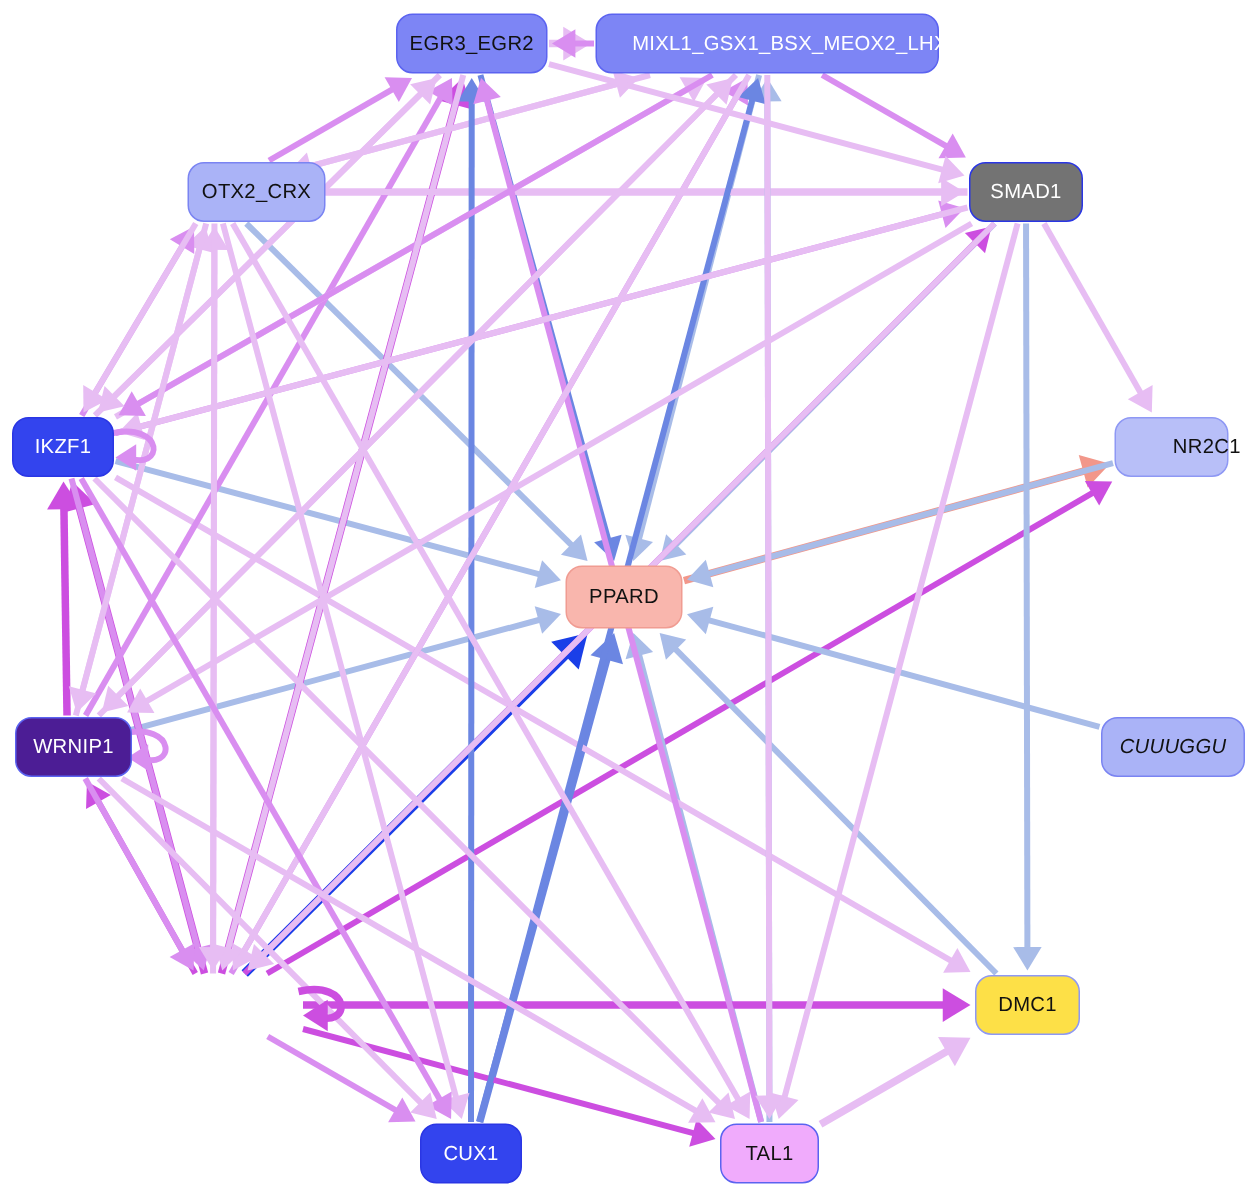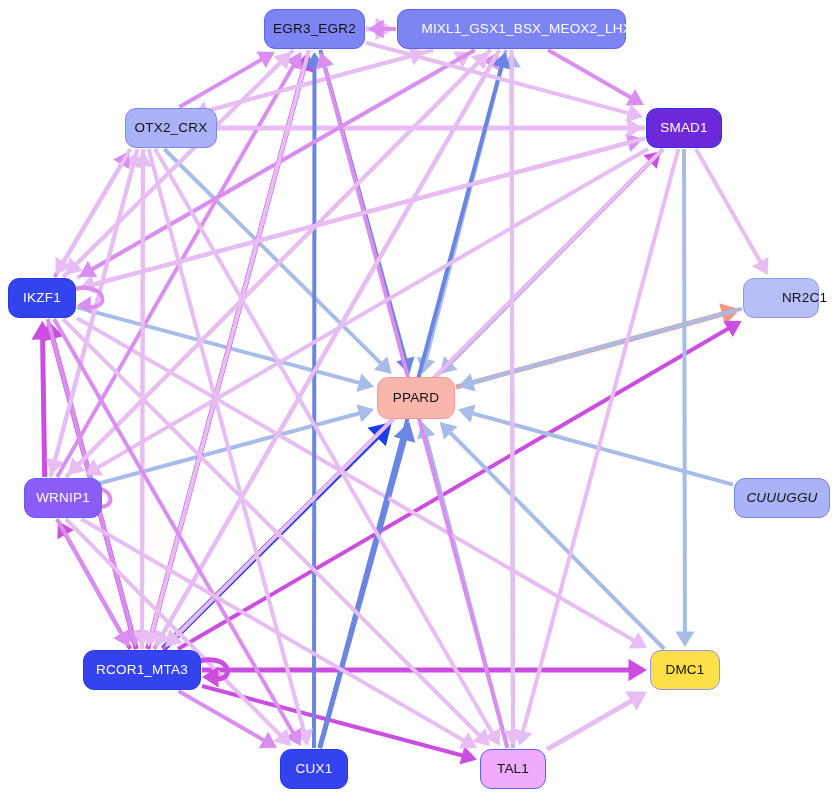--- a/index.html
+++ b/index.html
@@ -342,40 +342,37 @@
   <div id="node-layer">
       <div class="node" style="left: 264px; top: 9px; width: 101px; height: 40px; background: rgb(125, 133, 245); border: 1px solid rgb(91, 99, 240); color: rgb(17, 17, 17);">
         <span>EGR3_EGR2</span>
       </div>
       <div class="node" style="left: 397px; top: 9px; width: 229px; height: 40px; background: rgb(125, 133, 245); border: 1px solid rgb(91, 99, 240); color: rgb(255, 255, 255); padding-left: 38px;">
         <span>MIXL1_GSX1_BSX_MEOX2_LHX4</span>
       </div>
       <div class="node" style="left: 97px; top: 108px; width: 92px; height: 40px; background: rgb(170, 179, 247); border: 1px solid rgb(122, 132, 242); color: rgb(17, 17, 17); margin-left: 28px;">
         <span>OTX2_CRX</span>
       </div>
-      <div class="node" style="left: 646px; top: 108px; width: 76px; height: 40px; background: #6d28d9; border: 1px solid rgb(42, 54, 228); color: rgb(255, 255, 255);">
+      <div class="node" style="left: 646px; top: 108px; width: 76px; height: 40px; background: #737373; border: 1px solid rgb(42, 54, 228); color: rgb(255, 255, 255);">
         <span>SMAD1</span>
       </div>
       <div class="node" style="left: 8px; top: 278px; width: 68px; height: 40px; background: rgb(51, 68, 238); border: 1px solid rgb(42, 54, 228); color: rgb(255, 255, 255);">
         <span>IKZF1</span>
       </div>
       <div class="node" style="left: 743px; top: 278px; width: 76px; height: 40px; background: rgb(184, 191, 248); border: 1px solid rgb(142, 152, 244); color: rgb(17, 17, 17); padding-left: 47px;">
         <span>NR2C1</span>
       </div>
       <div class="node" style="left: 377px; top: 377px; width: 78px; height: 42px; background: rgb(249, 182, 173); border: 1px solid rgb(240, 156, 146); color: rgb(17, 17, 17);">
         <span>PPARD</span>
       </div>
-      <div class="node" style="left: 24px; top: 478px; width: 78px; height: 40px; background: #8b5cf6; border: 1px solid rgb(91, 99, 240); color: rgb(255, 255, 255);">
+      <div class="node" style="left: 10px; top: 478px; width: 78px; height: 40px; background: #4c1d95; border: 1px solid rgb(91, 99, 240); color: rgb(255, 255, 255);">
         <span>WRNIP1</span>
       </div>
       <div class="node" style="left: 734px; top: 478px; width: 96px; height: 40px; background: rgb(170, 179, 247); border: 1px solid rgb(122, 132, 242); color: rgb(17, 17, 17); font-style: italic;">
         <span>CUUUGGU</span>
-      </div>
-      <div class="node" style="left: 83px; top: 650px; width: 118px; height: 40px; background: rgb(51, 68, 238); border: 1px solid rgb(42, 54, 228); color: rgb(255, 255, 255);">
-        <span>RCOR1_MTA3</span>
       </div>
       <div class="node" style="left: 650px; top: 650px; width: 70px; height: 40px; background: #fde047; border: 1px solid rgb(142, 152, 244); color: rgb(17, 17, 17);">
         <span>DMC1</span>
       </div>
       <div class="node" style="left: 280px; top: 749px; width: 68px; height: 40px; background: rgb(51, 68, 238); border: 1px solid rgb(42, 54, 228); color: rgb(255, 255, 255);">
         <span>CUX1</span>
       </div>
       <div class="node" style="left: 480px; top: 749px; width: 66px; height: 40px; background: #f0abfc; border: 1px solid rgb(91, 99, 240); color: rgb(17, 17, 17);">
         <span>TAL1</span>
       </div>

